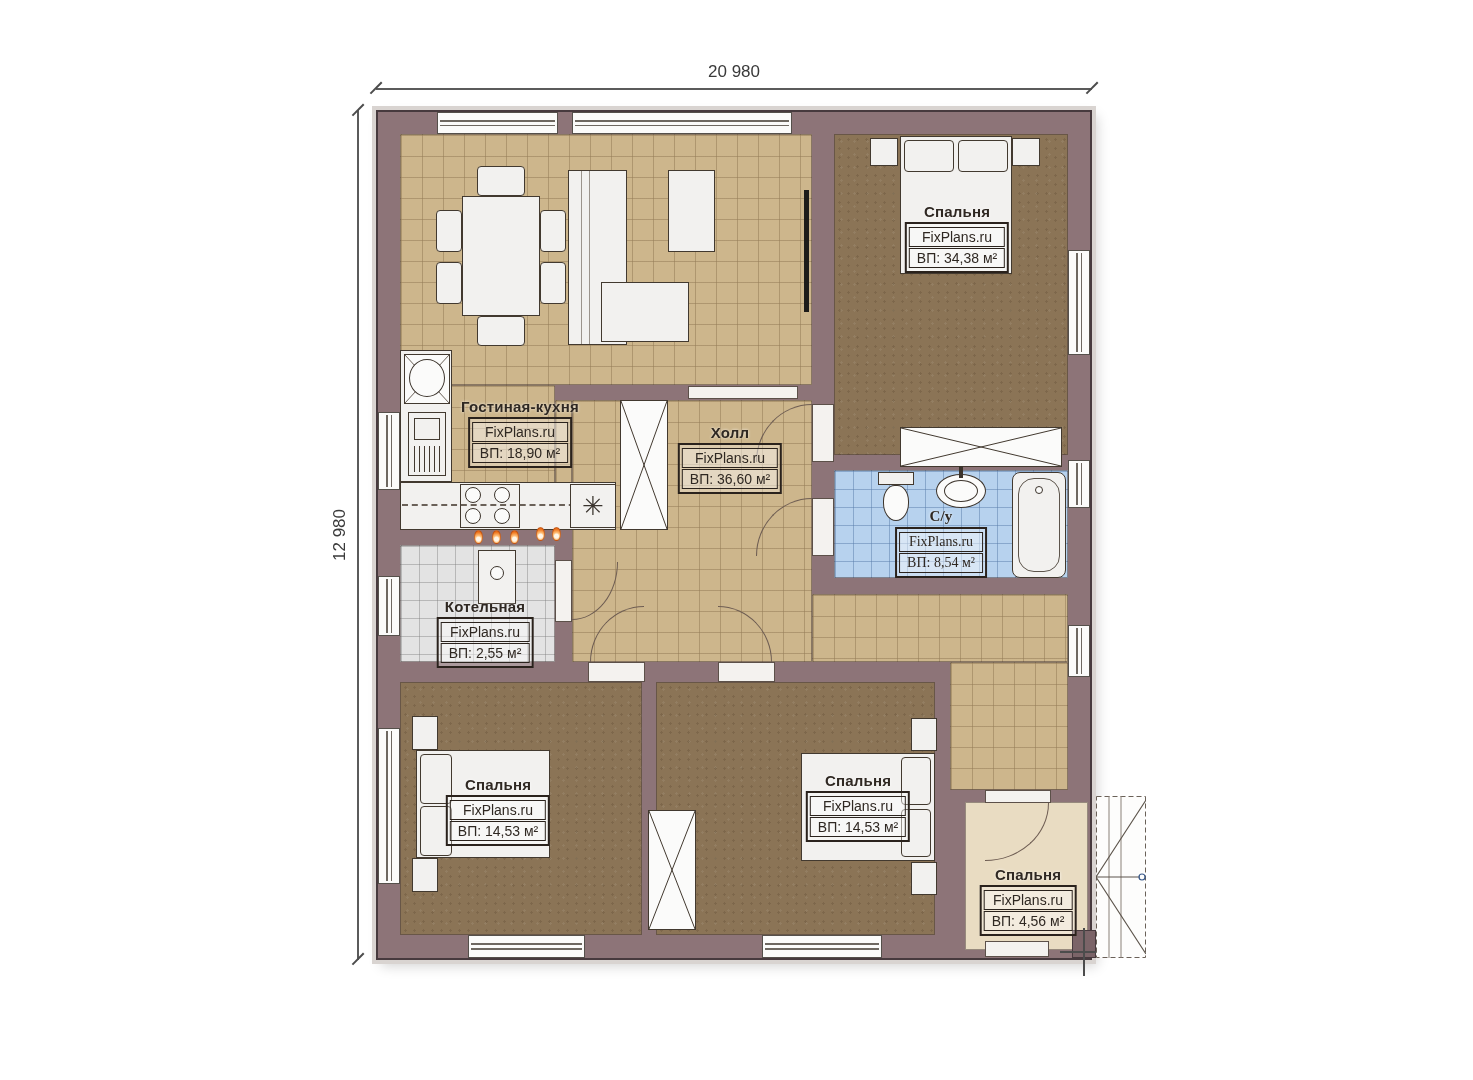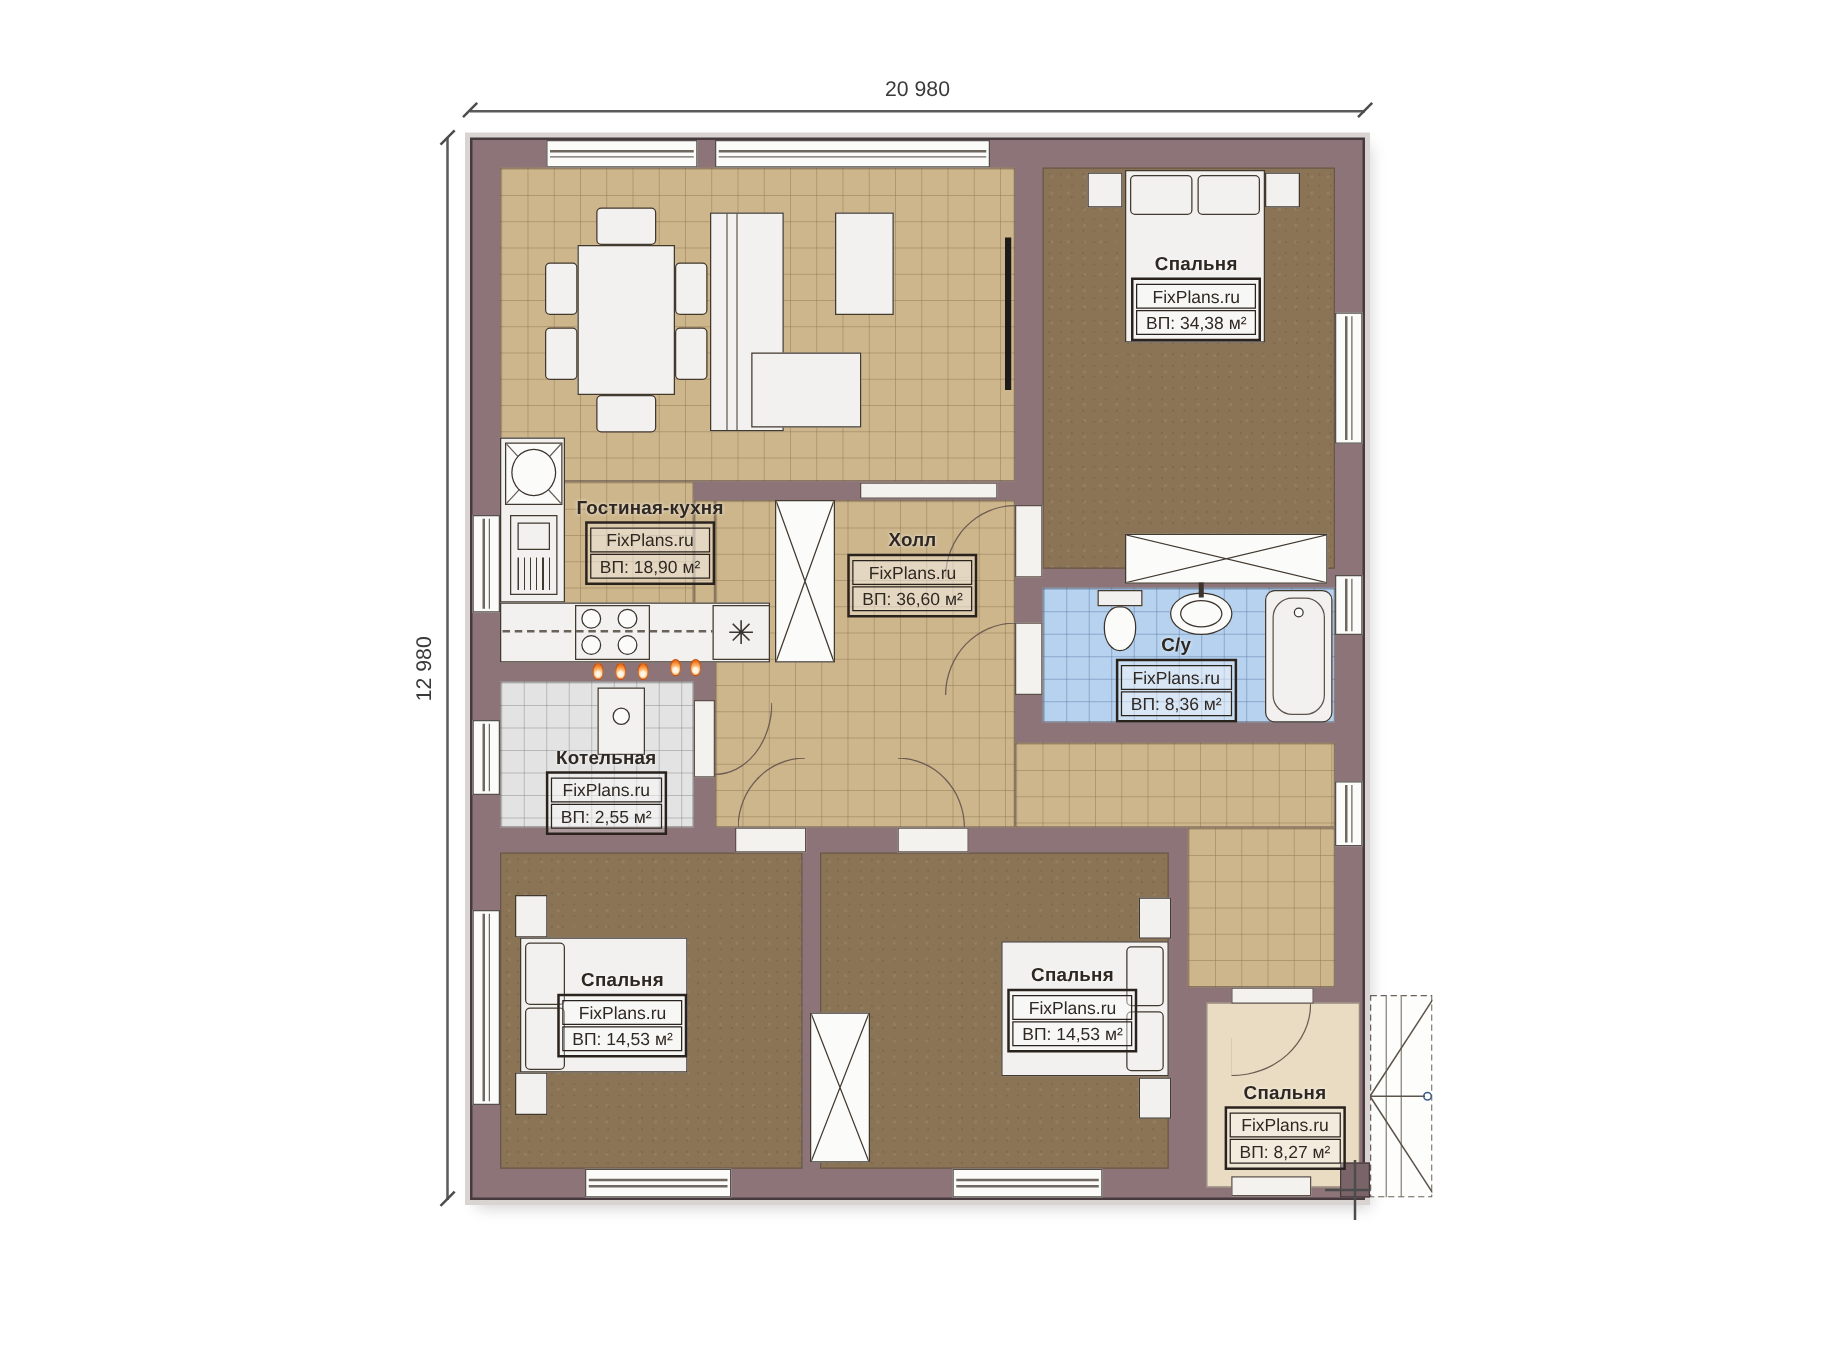--- a/index.html
+++ b/index.html
@@ -221,25 +221,25 @@
   </div>
 
   <div class="rlabel" style="left:957px;top:203px;">
     <div class="rname">Спальня</div>
     <div class="rbox">
       <div class="rrow">FixPlans.ru</div>
       <div class="rrow">ВП: 34,38 м²</div>
     </div>
   </div>
 
-  <div class="rlabel" style="left:941px;top:508px;">
+  <div class="rlabel" style="left:941px;top:508px;font-family:Liberation Serif, serif;">
     <div class="rname">С/у</div>
     <div class="rbox">
       <div class="rrow">FixPlans.ru</div>
-      <div class="rrow">ВП: 8,36 м²</div>
+      <div class="rrow">ВП: 8,54 м²</div>
     </div>
   </div>
 
   <div class="rlabel" style="left:485px;top:598px;">
     <div class="rname">Котельная</div>
     <div class="rbox">
       <div class="rrow">FixPlans.ru</div>
       <div class="rrow">ВП: 2,55 м²</div>
     </div>
   </div>
@@ -257,17 +257,17 @@
     <div class="rbox">
       <div class="rrow">FixPlans.ru</div>
       <div class="rrow">ВП: 14,53 м²</div>
     </div>
   </div>
 
   <div class="rlabel" style="left:1028px;top:866px;">
     <div class="rname">Спальня</div>
     <div class="rbox">
       <div class="rrow">FixPlans.ru</div>
-      <div class="rrow">ВП: 8,27 м²</div>
+      <div class="rrow">ВП: 4,56 м²</div>
     </div>
   </div>
 
 </div>
 
 </body></html>

